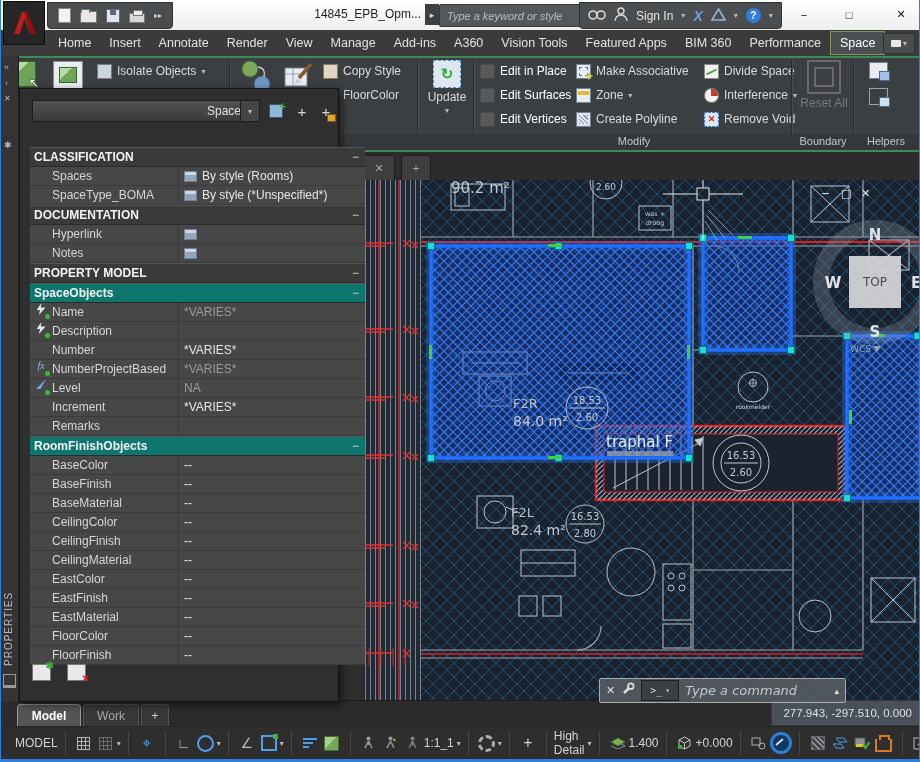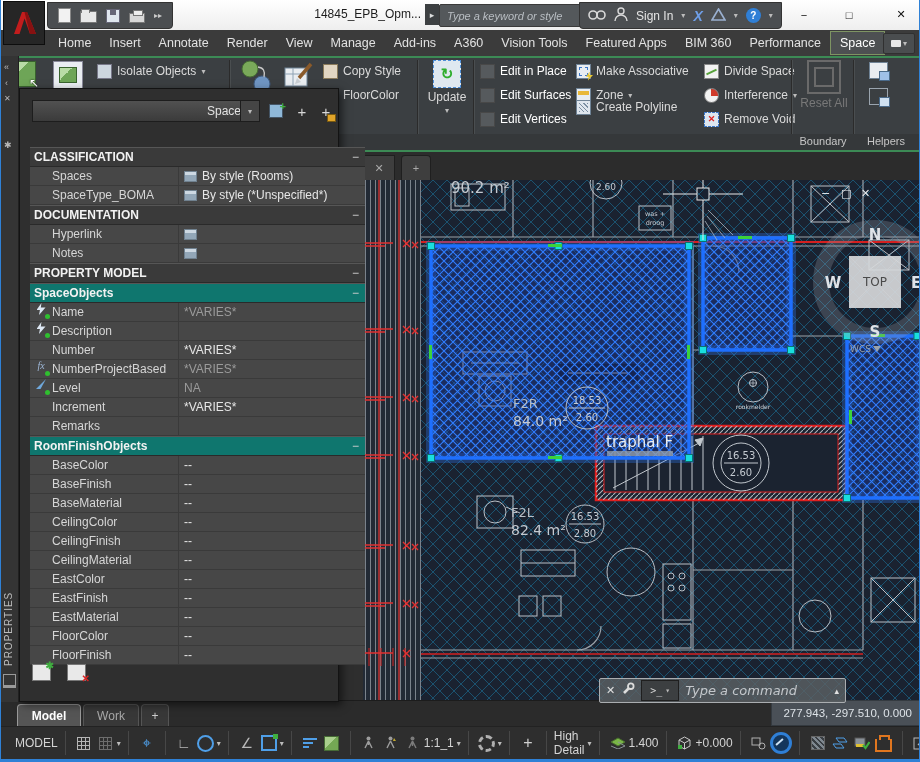--- a/index.html
+++ b/index.html
@@ -260,21 +260,21 @@
       <span class="ri ri-grid">
           <span style="position:absolute;right:-3px;bottom:-3px;width:7px;height:9px;background:#e8c832;clip-path:polygon(55% 0,0 58%,38% 58%,28% 100%,100% 38%,48% 38%);"></span>
         </span>
       <span>Make Associative</span>
     </div>
     <div class="rbtn" style="left:575px;top:28px;">
       <span class="ri ri-zone"></span>
       <span>Zone</span>
       <span class="car">▾</span>
     </div>
-    <div class="rbtn" style="left:575px;top:40px;">
+    <div class="rbtn" style="left:575px;top:52px;">
       <span class="ri ri-poly"></span>
       <span>Create Polyline</span>
     </div>
     <div class="rbtn" style="left:703px;top:4px;">
       <span class="ri ri-div"></span>
       <span>Divide Space</span>
     </div>
     <div class="rbtn" style="left:703px;top:28px;">
       <span class="ri ri-intf"></span>
       <span>Interference</span>
@@ -300,20 +300,21 @@
         </span>
     </div>
     <div class="abs" style="left:868px;top:30px;">
       <span style="display:block;width:17px;height:15px;border:1px solid #9aa4ae;position:relative;">
           <span style="position:absolute;right:-3px;bottom:-3px;width:9px;height:8px;background:#cfe0f0;border:1px solid #4a6a8a;"></span>
         </span>
     </div>
   </div>
 
   <div id="panelrow" class="abs">
+    <span class="plabel" style="left:478px;width:310px;">Modify</span>
     <span class="plabel" style="left:792px;width:60px;">Boundary</span>
     <span class="plabel" style="left:854px;width:62px;">Helpers</span>
   </div>
   <div class="greenline abs" style="top:150px;"></div>
 
   <div id="dtabbar" class="abs">
     <span class="dtab" style="width:30px;">✕</span>
     <span class="dtab" style="width:28px;margin-left:6px;border-radius:4px 4px 0 0;">+</span>
   </div>
 

